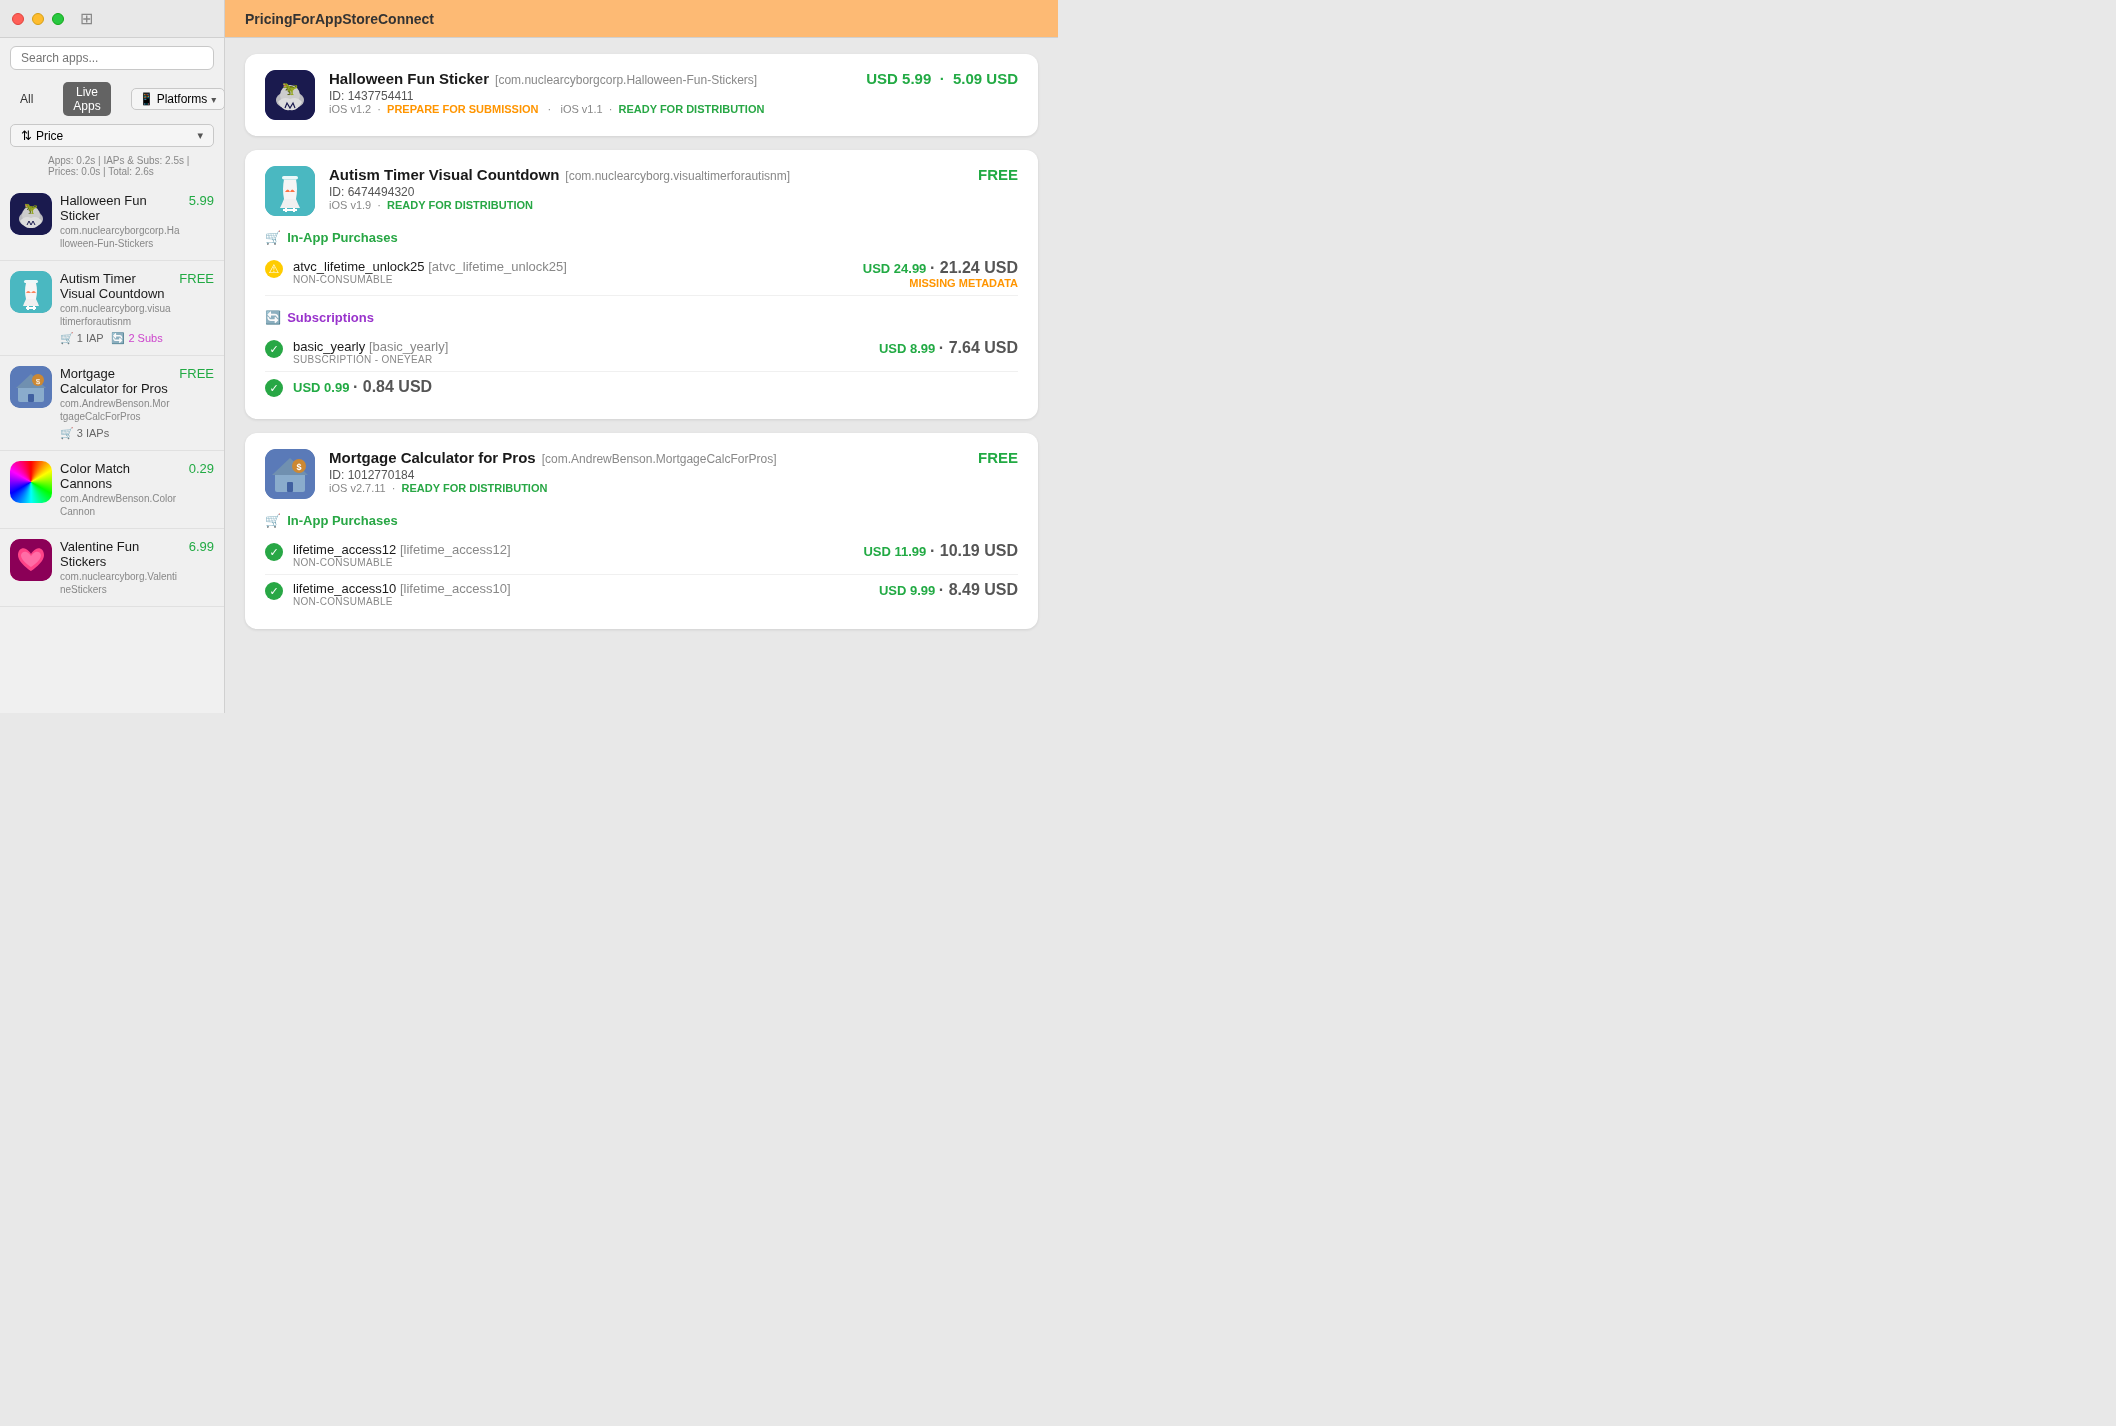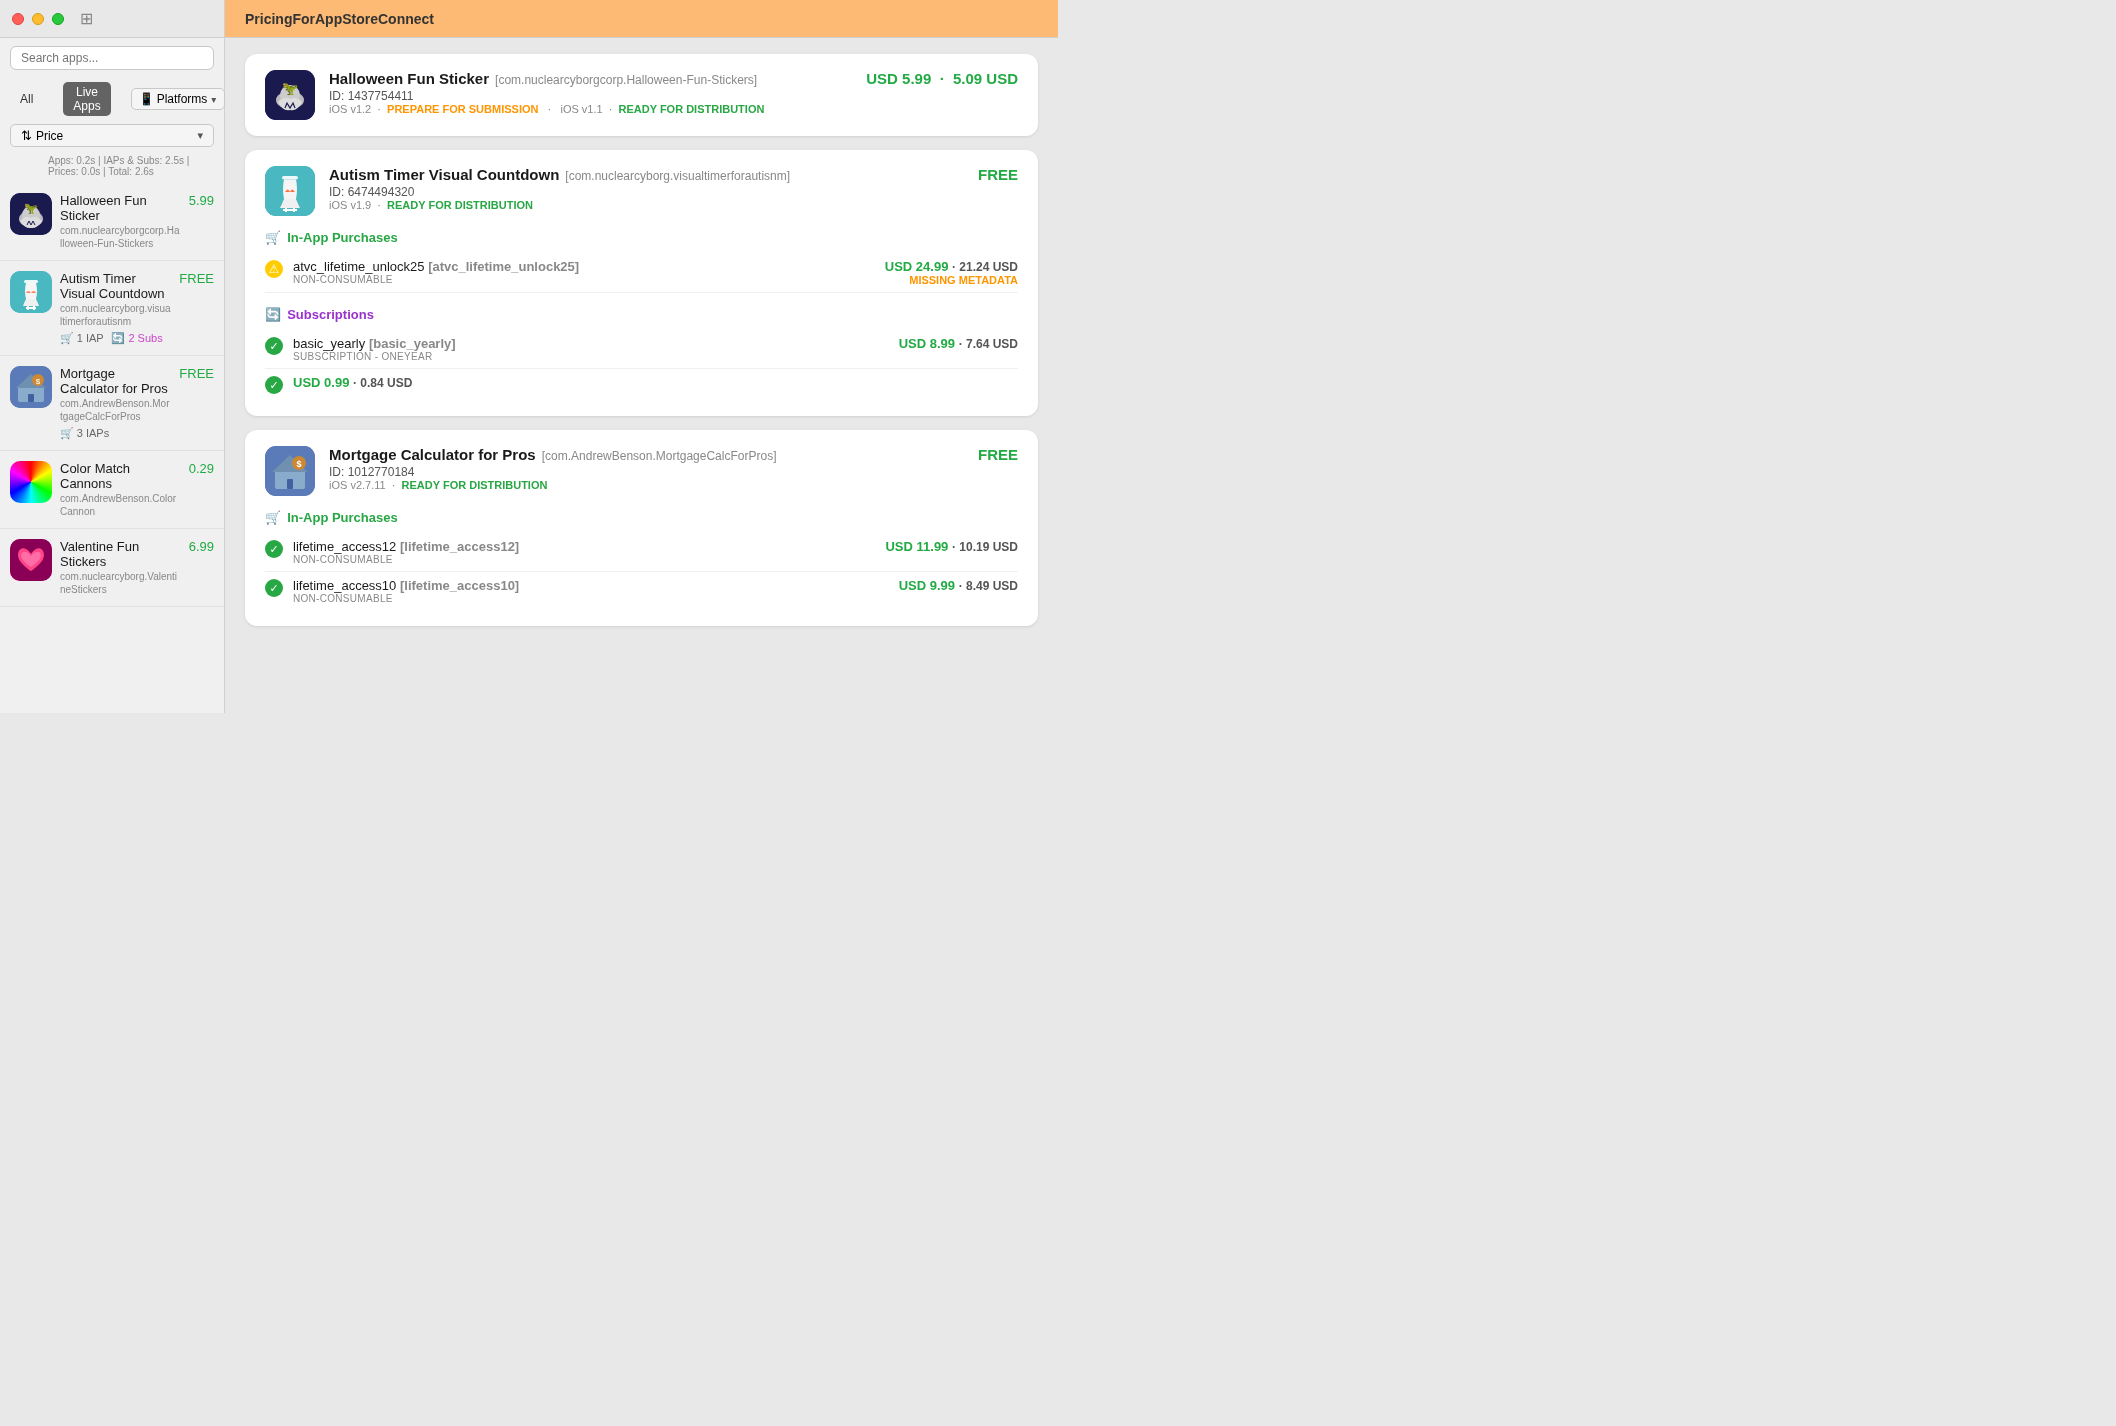--- a/index.html
+++ b/index.html
@@ -334,39 +334,39 @@
 
     .iap-info {
       flex: 1;
     }
     .iap-name {
       font-size: 13px;
       color: #1a1a1a;
     }
     .iap-name .bundle-id {
       color: #888;
-      font-weight: 700;
+      font-weight: 400;
     }
     .iap-type {
       font-size: 10px;
       color: #888;
       text-transform: uppercase;
       letter-spacing: 0.3px;
     }
 
     .iap-price {
       text-align: right;
     }
     .iap-price-main {
       font-size: 13px;
       font-weight: 600;
       color: #22aa44;
     }
     .iap-price-usd {
-      font-size: 12px;
+      font-size: 16px;
       color: #555;
     }
     .missing-metadata {
       font-size: 11px;
       color: #ff9500;
       font-weight: 600;
     }
 
     
     ::-webkit-scrollbar { width: 6px; }

